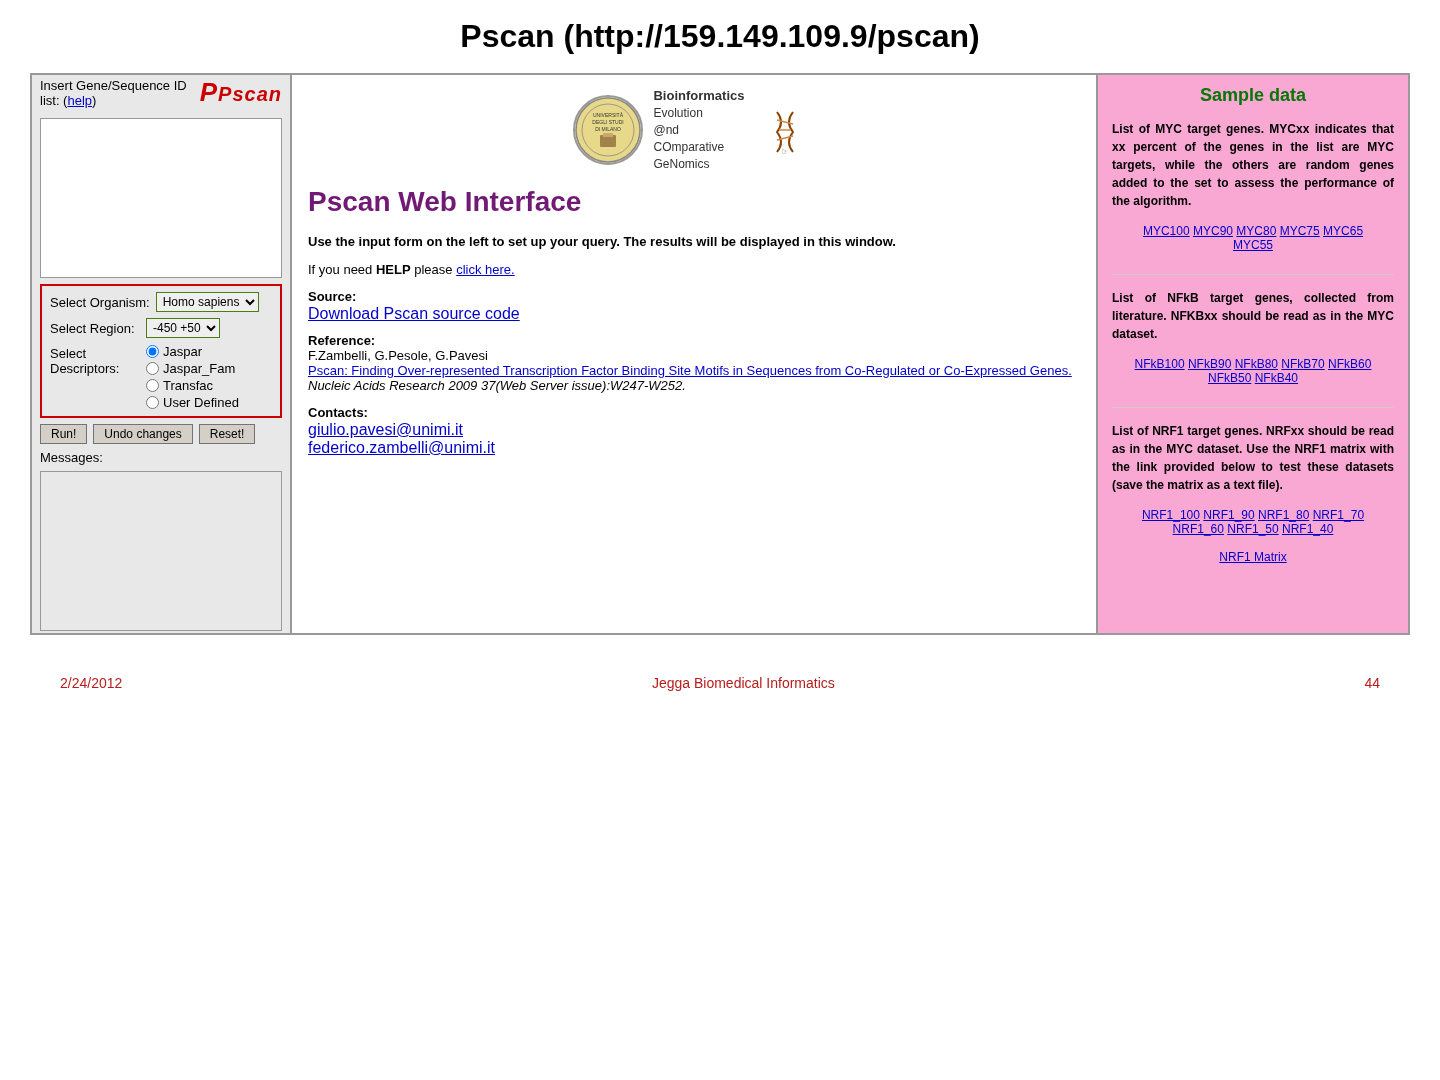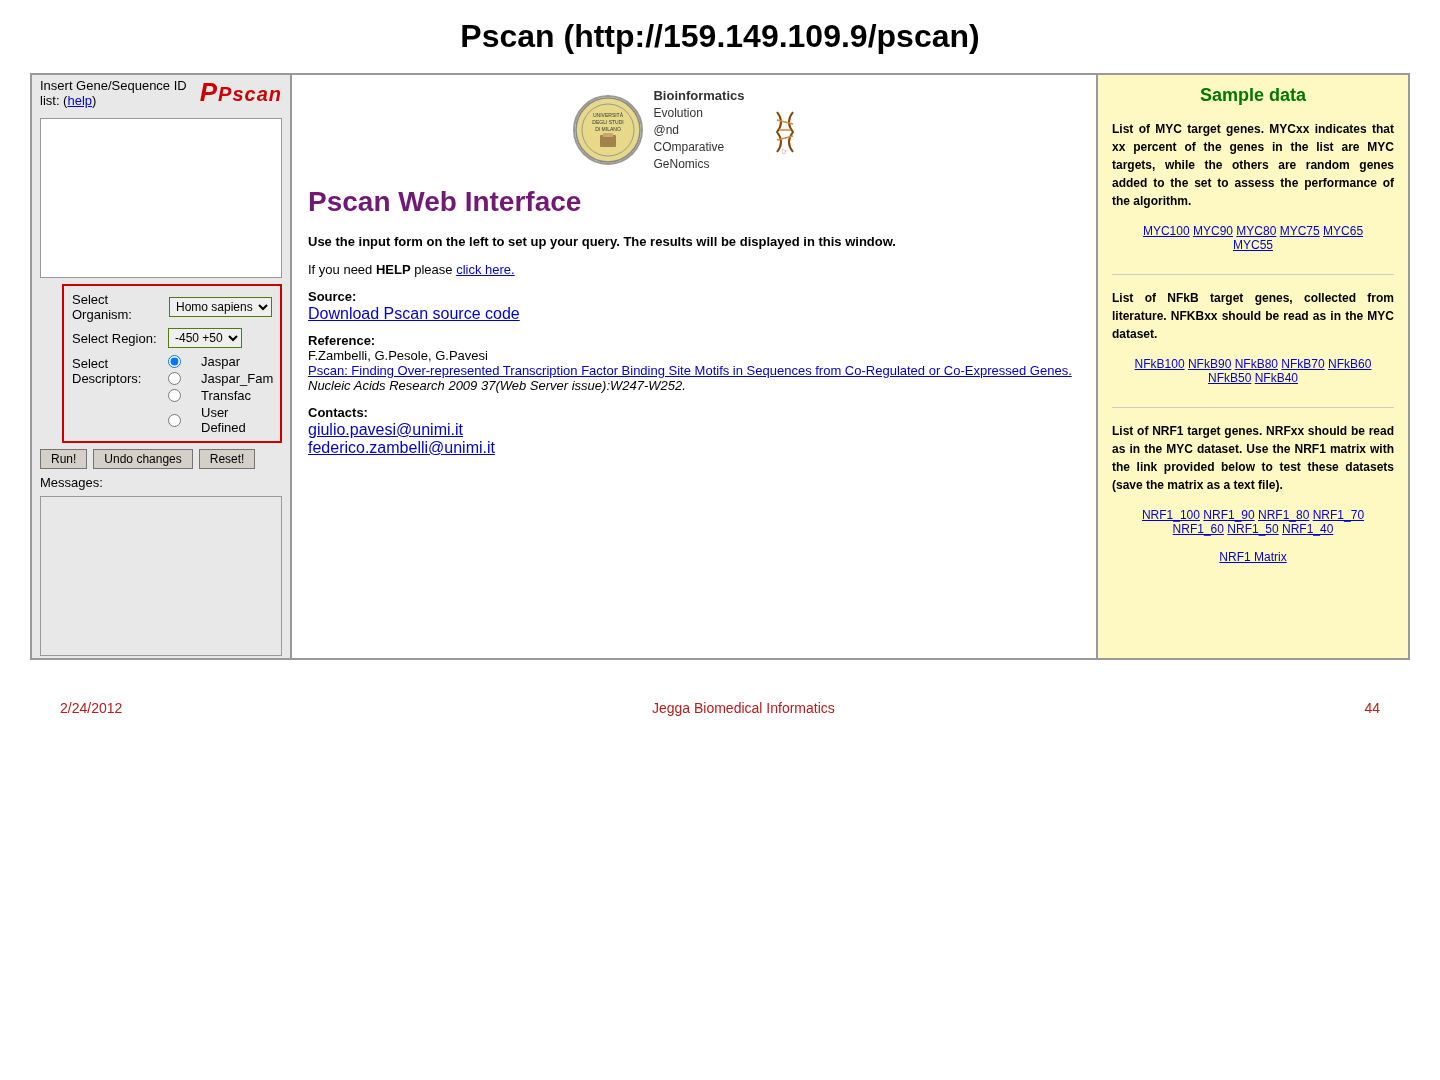--- a/index.html
+++ b/index.html
@@ -78,21 +78,20 @@
     }
 
     
     .form-section {
       border: 2px solid #c00;
       padding: 6px 8px;
       display: flex;
       flex-direction: column;
       gap: 6px;
       background: #e8e8e8;
-      margin-left: 22px;
     }
 
     .form-row {
       display: flex;
       align-items: center;
       gap: 6px;
       font-size: 13px;
     }
 
     .form-label {
@@ -109,21 +108,21 @@
     .radio-group {
       display: flex;
       flex-direction: column;
       gap: 2px;
       font-size: 13px;
     }
 
     .radio-row {
       display: flex;
       align-items: center;
-      gap: 20px;
+      gap: 4px;
     }
 
     .descriptor-row {
       display: flex;
       gap: 6px;
     }
 
     .descriptor-label-col {
       min-width: 90px;
       font-size: 13px;
@@ -239,21 +238,21 @@
 
     .italic-text {
       font-style: italic;
     }
 
     
     .right-panel {
       width: 310px;
       min-width: 310px;
       padding: 10px 14px;
-      background: #fef9c3;
+      background: #f9a8d4;
       display: flex;
       flex-direction: column;
       gap: 10px;
     }
 
     .sample-data-title {
       color: #007700;
       font-size: 18px;
       font-weight: bold;
       text-align: center;

